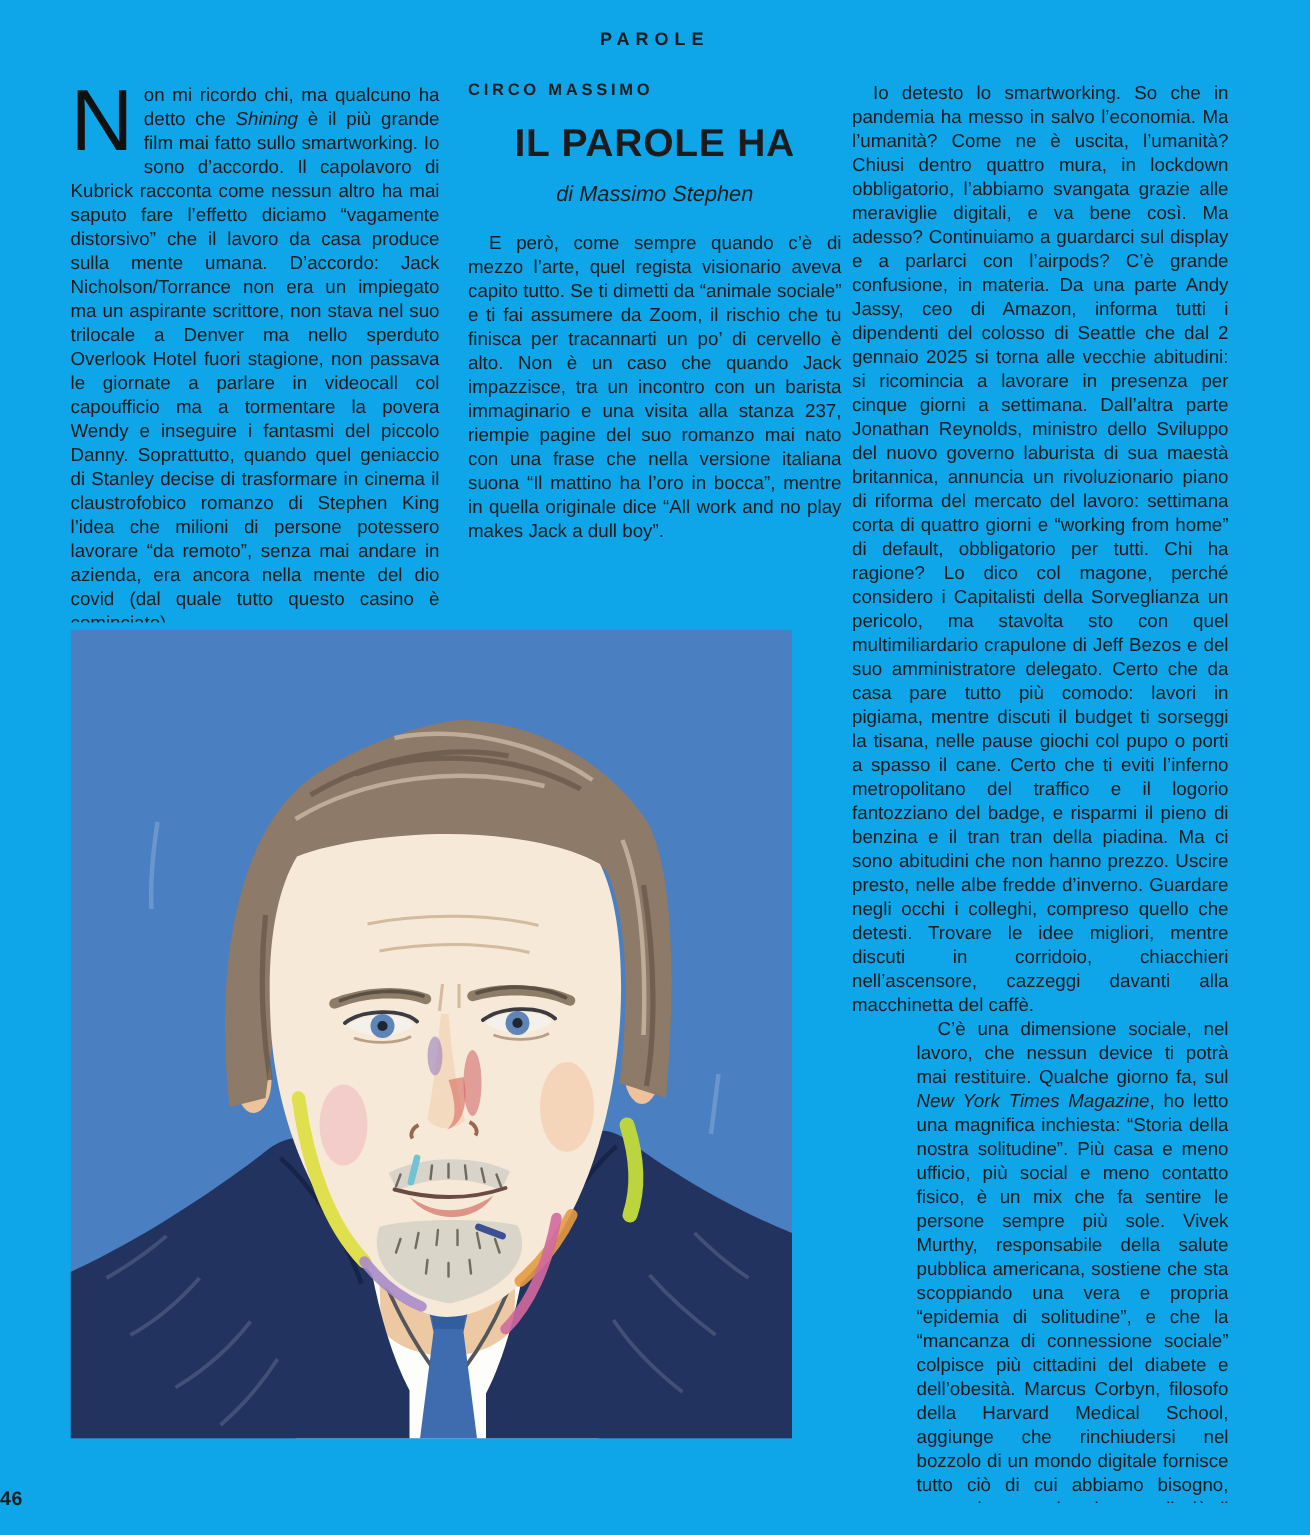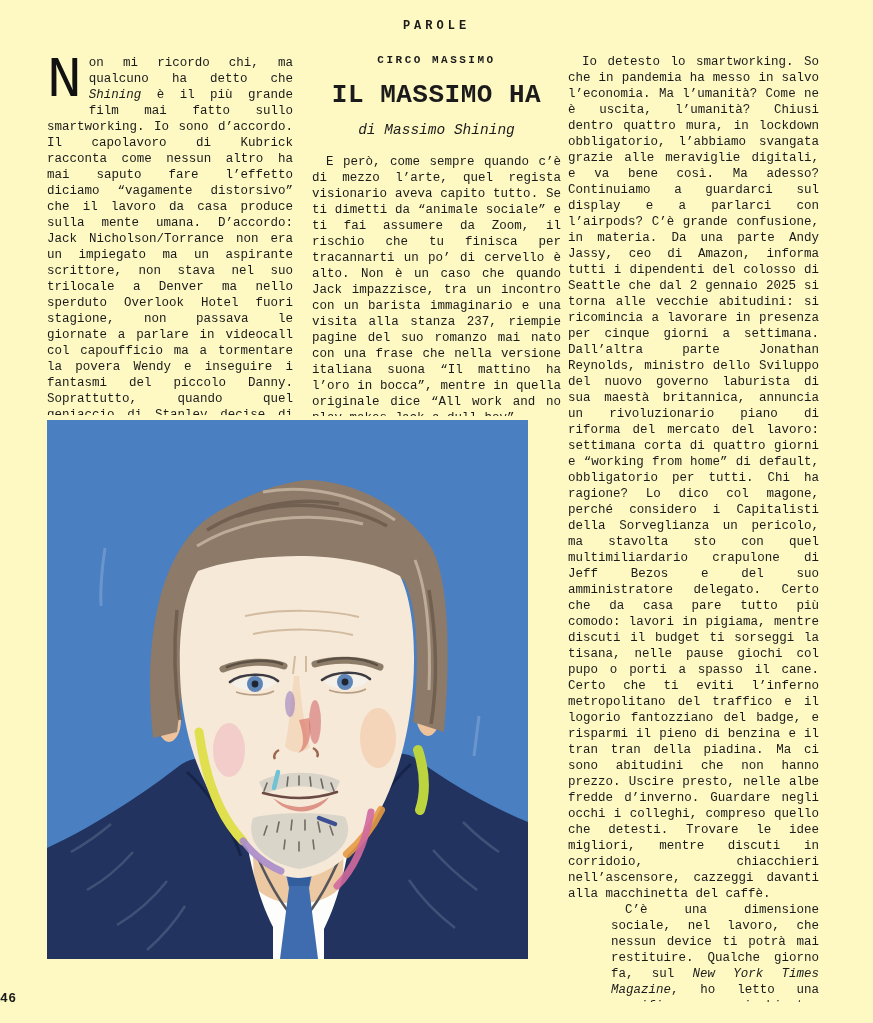--- a/index.html
+++ b/index.html
@@ -1,30 +1,30 @@
 <!DOCTYPE html>
 <html lang="it"><head>
 <meta charset="utf-8">
 <style>
   html,body { margin:0; padding:0; background:#ffffff; }
   .page {
-    position:relative; width:873px; height:1023px; background:#fef9c3;
-    font-family:Liberation Mono, monospace; color:#1b1b1b;
+    position:relative; width:873px; height:1023px; background:#0ea5e9;
+    font-family:Liberation Sans, sans-serif; color:#1b1b1b;
     overflow:hidden;
   }
   .section-label {
     position:absolute; top:19px; left:0; width:100%; text-align:center;
     font-size:12px; font-weight:bold; letter-spacing:4px;
   }
   .col { position:absolute; text-align:justify; font-size:12.5px; line-height:16px; }
   .col-left   { left:47px;  top:55px; width:246px; height:360px; overflow:hidden; }
   .col-center { left:312px; top:48px; width:249px; height:368px; overflow:hidden; }
   .col-right  { left:568px; top:54px; width:251px; height:948px; overflow:hidden; }
   .kicker {
-    text-align:center; font-size:11px; font-weight:bold; letter-spacing:2.5px;
+    font-size:11px; font-weight:bold; letter-spacing:2.5px;
     margin:4px 0 12px; text-indent:0;
   }
   .headline {
     text-align:center; font-size:26px; font-weight:bold; line-height:1.22;
     letter-spacing:0.5px; margin:0 0 10px; text-indent:0;
   }
   .byline { text-align:center; font-style:italic; font-size:14.5px; margin:0 0 16px; text-indent:0; }
   .body-p { margin:0; text-indent:14px; hyphens:auto; -webkit-hyphens:auto; }
   .body-p + .body-p { margin-top:0;margin-left:43px; }
   .no-indent { text-indent:0; }
@@ -46,22 +46,22 @@
 <div class="page">
 
   <div class="section-label">PAROLE</div>
 
   <div class="col col-left">
     <p class="body-p no-indent"><span class="dropcap">N</span><span><span>on mi ricordo chi, ma qualcuno ha detto che </span><em>Shining</em><span> è il più grande film mai fatto sullo smartworking. Io sono d’accordo. Il capolavoro di Kubrick racconta come nessun altro ha mai saputo fare l’effetto diciamo “vagamente distorsivo” che il lavoro da casa produce sulla mente umana. D’accordo: Jack Nicholson/Torrance non era un impiegato ma un aspirante scrittore, non stava nel suo trilocale a Denver ma nello sperduto Overlook Hotel fuori stagione, non passava le giornate a parlare in videocall col capoufficio ma a tormentare la povera Wendy e inseguire i fantasmi del piccolo Danny. Soprattutto, quando quel geniaccio di Stanley decise di trasformare in cinema il claustrofobico romanzo di Stephen King l’idea che milioni di persone potessero lavorare “da remoto”, senza mai andare in azienda, era ancora nella mente del dio covid (dal quale tutto questo casino è cominciato).</span></span></p>
   </div>
 
   <div class="col col-center">
     <p class="kicker">CIRCO MASSIMO</p>
-    <h1 class="headline"><span>IL MASSIMO HA</span><br></h1>
-    <p class="byline">di Massimo Shining</p>
+    <h1 class="headline"><span>IL PAROLE HA</span><br></h1>
+    <p class="byline">di Massimo Stephen</p>
     <p class="body-p">E però, come sempre quando c’è di mezzo l’arte, quel regista visionario aveva capito tutto. Se ti dimetti da “animale sociale” e ti fai assumere da Zoom, il rischio che tu finisca per tracannarti un po’ di cervello è alto. Non è un caso che quando Jack impazzisce, tra un incontro con un barista immaginario e una visita alla stanza 237, riempie pagine del suo romanzo mai nato con una frase che nella versione italiana suona “Il mattino ha l’oro in bocca”, mentre in quella originale dice “All work and no play makes Jack a dull boy”.</p>
   </div>
 
   <div class="col col-right">
     <p class="body-p">Io detesto lo smartworking. So che in pandemia ha messo in salvo l’economia. Ma l’umanità? Come ne è uscita, l’umanità? Chiusi dentro quattro mura, in lockdown obbligatorio, l’abbiamo svangata grazie alle meraviglie digitali, e va bene così. Ma adesso? Continuiamo a guardarci sul display e a parlarci con l’airpods? C’è grande confusione, in materia. Da una parte Andy Jassy, ceo di Amazon, informa tutti i dipendenti del colosso di Seattle che dal 2 gennaio 2025 si torna alle vecchie abitudini: si ricomincia a lavorare in presenza per cinque giorni a settimana. Dall’altra parte Jonathan Reynolds, ministro dello Sviluppo del nuovo governo laburista di sua maestà britannica, annuncia un rivoluzionario piano di riforma del mercato del lavoro: settimana corta di quattro giorni e “working from home” di default, obbligatorio per tutti. Chi ha ragione? Lo dico col magone, perché considero i Capitalisti della Sorveglianza un pericolo, ma stavolta sto con quel multimiliardario crapulone di Jeff Bezos e del suo amministratore delegato. Certo che da casa pare tutto più comodo: lavori in pigiama, mentre discuti il budget ti sorseggi la tisana, nelle pause giochi col pupo o porti a spasso il cane. Certo che ti eviti l’inferno metropolitano del traffico e il logorio fantozziano del badge, e risparmi il pieno di benzina e il tran tran della piadina. Ma ci sono abitudini che non hanno prezzo. Uscire presto, nelle albe fredde d’inverno. Guardare negli occhi i colleghi, compreso quello che detesti. Trovare le idee migliori, mentre discuti in corridoio, chiacchieri nell’ascensore, cazzeggi davanti alla macchinetta del caffè.</p>
     <p class="body-p"><span>C’è una dimensione sociale, nel lavoro, che nessun device ti potrà mai restituire. Qualche giorno fa, sul </span><em>New York Times Magazine</em><span>, ho letto una magnifica inchiesta: “Storia della nostra solitudine”. Più casa e meno ufficio, più social e meno contatto fisico, è un mix che fa sentire le persone sempre più sole. Vivek Murthy, responsabile della salute pubblica americana, sostiene che sta scoppiando una vera e propria “epidemia di solitudine”, e che la “mancanza di connessione sociale” colpisce più cittadini del diabete e dell’obesità. Marcus Corbyn, filosofo della Harvard Medical School, aggiunge che rinchiudersi nel bozzolo di un mondo digitale fornisce tutto ciò di cui abbiamo bisogno, tranne la cosa che ci serve di più: il rapporto con gli altri. Ricordatevelo. E ora scusate, ma vado a finire il mio romanzo. Il mattino ha l’oro in bocca. Il mattino ha l’oro in bocca. Il mattino ha l’oro in bocca... ■</span></p>
   </div>
 
   <div class="illustration">
     <svg viewBox="0 0 481 539" width="481" height="539" role="img">

